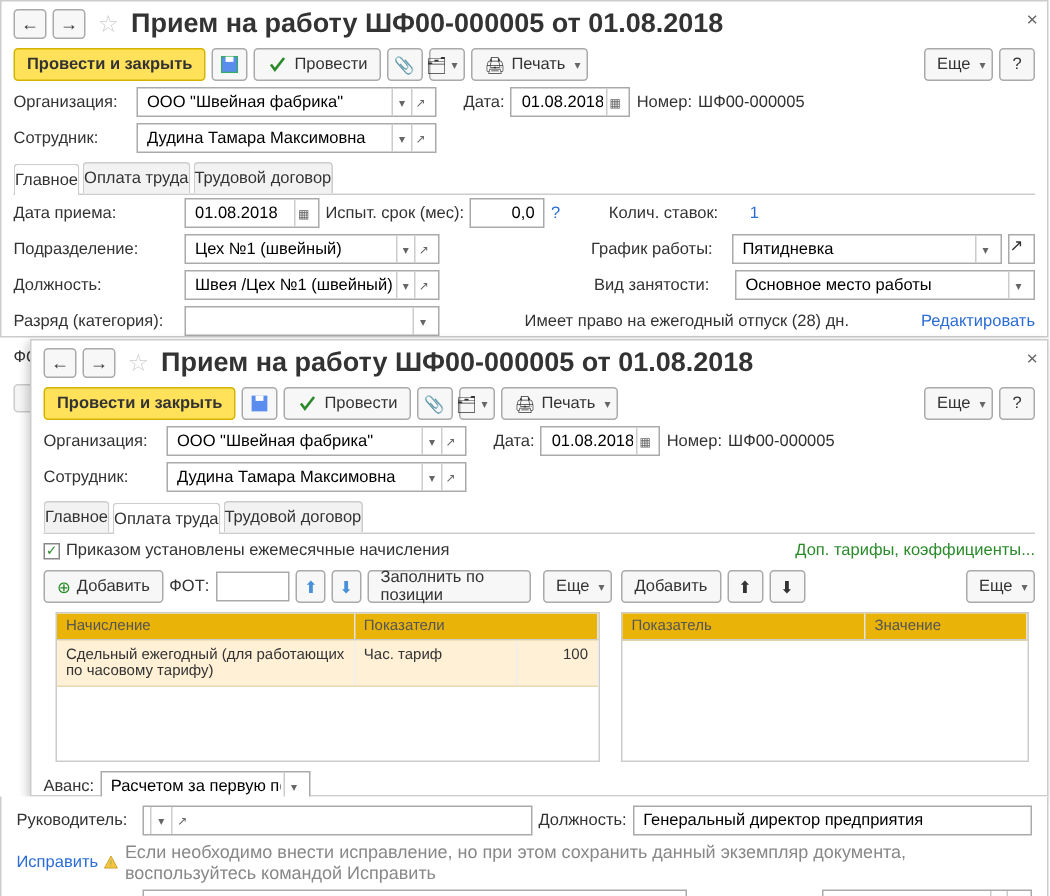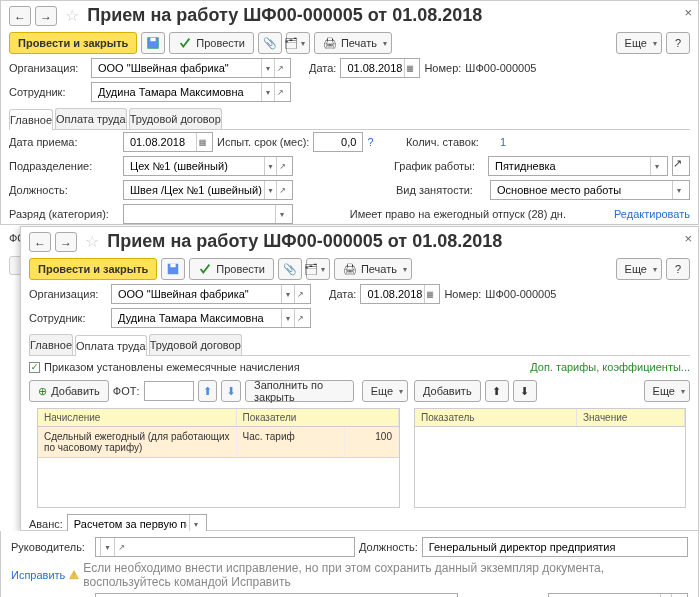--- a/index.html
+++ b/index.html
@@ -55,21 +55,21 @@
   .tab { padding: 4px 0; border:1px solid #ccc; border-bottom:none; background:#f2f2f2; margin-right:2px; cursor:pointer; border-radius:3px 3px 0 0;}
   .tab.active { background:#fff; position:relative; top:1px; font-weight:normal;}
   .subtabs { display:flex; gap:2px; margin:6px 8px 0 8px;}
   .subtab { padding:3px 10px; border:1px solid #ccc; background:#f5f5f5; border-radius:3px; cursor:pointer; font-size:10px;}
   .subtab.active { background:#fff; color:#2a8a2a; }
   .ck { display:inline-flex; align-items:center; gap:4px; }
   .ck .box { width:11px;height:11px;border:1px solid #888;display:inline-flex;align-items:center;justify-content:center;font-size:9px;color:#2a8a2a;}
   .icon-svg { width:14px; height:14px; }
   .table-wrap { margin: 4px 8px; border:1px solid #ccc; height: 100px; overflow:hidden;}
   .table-wrap2 { margin: 4px 4px 4px 0; border:1px solid #ccc; height: 100px; width: 272px;}
-  .thead { display:flex; background:#fef9c3; border-bottom:1px solid #ccc;}
+  .thead { display:flex; background:#eab308; border-bottom:1px solid #ccc;}
   .th { padding:3px 6px; font-size:10px; border-right:1px solid #e3e3e3; color:#555;}
   .trow { display:flex; background:#fff0d6; border-bottom:1px solid #e8d8b0;}
   .td { padding:4px 6px; font-size:10px; border-right:1px solid #eee;}
   .trow.sel { background:#fff0d6; }
   .two-col { display:flex; gap:6px; padding:0 8px;}
   .warn { color:#888; font-size:12px; }
   .warn-ico { width:12px;height:12px; }
   .green-ico { color:#2a8a2a; }
 </style>
 </head>
@@ -292,21 +292,21 @@
         <label>ФОТ:</label>
         <span class="inp" style="width:60px">
             <input style="">
           </span>
         <span class="btn btn-small">
             <span style="color:#4a90d9">⬆</span>
           </span>
         <span class="btn btn-small">
             <span style="color:#4a90d9">⬇</span>
           </span>
-        <span class="btn">Заполнить по закрыть</span>
+        <span class="btn">Заполнить по позиции</span>
         <span class="spacer"></span>
         <span class="btn dd">Еще</span>
       </div>
       <div class="table-wrap">
         <div class="thead">
           <div class="th" style="width:55%">Начисление</div>
           <div class="th" style="width:45%">Показатели</div>
         </div>
         <div class="trow sel">
           <div class="td" style="width:55%">Сдельный ежегодный (для работающих по часовому тарифу)</div>

